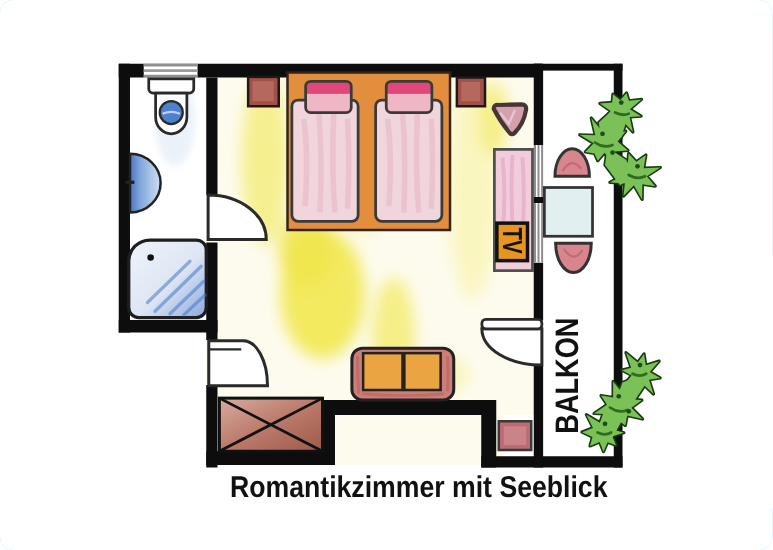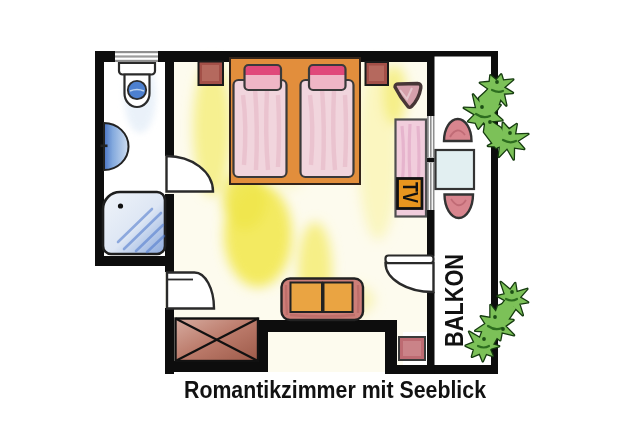--- a/index.html
+++ b/index.html
@@ -1,16 +1,16 @@
 <!DOCTYPE html>
 <html><head>
 <meta charset="utf-8">
 <style>
 html,body{margin:0;padding:0;background:#fff;}
-#wrap{position:relative;width:618px;height:440px;background:#7dd3fc;overflow:hidden;}
+#wrap{position:relative;width:618px;height:440px;background:#7dd3fc;overflow:hidden;border-radius:11px;}
 svg{position:absolute;left:0;top:0;}
 </style>
 </head>
 <body>
 <div id="wrap">
 <svg width="618" height="440" viewBox="0 0 618 440">
 <defs>
 <filter id="blur6" x="-40%" y="-40%" width="180%" height="180%">
           <feGaussianBlur stdDeviation="6"></feGaussianBlur>
         </filter>

